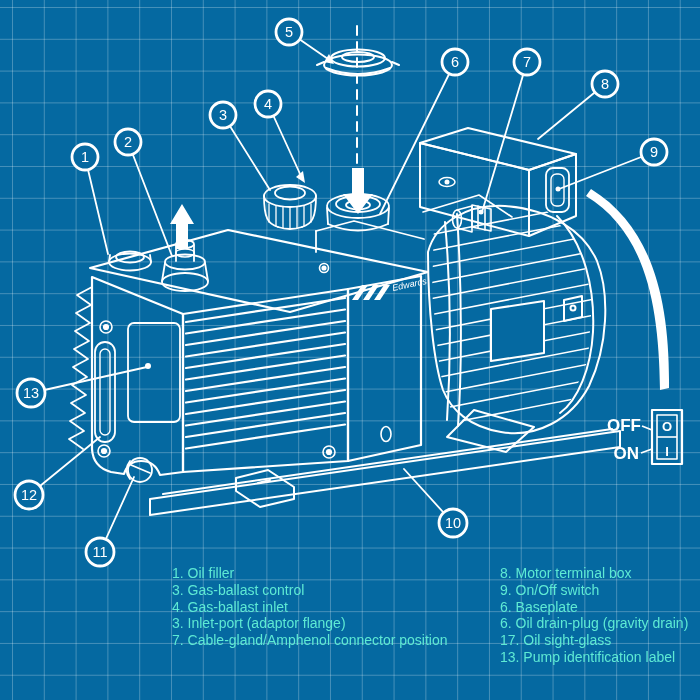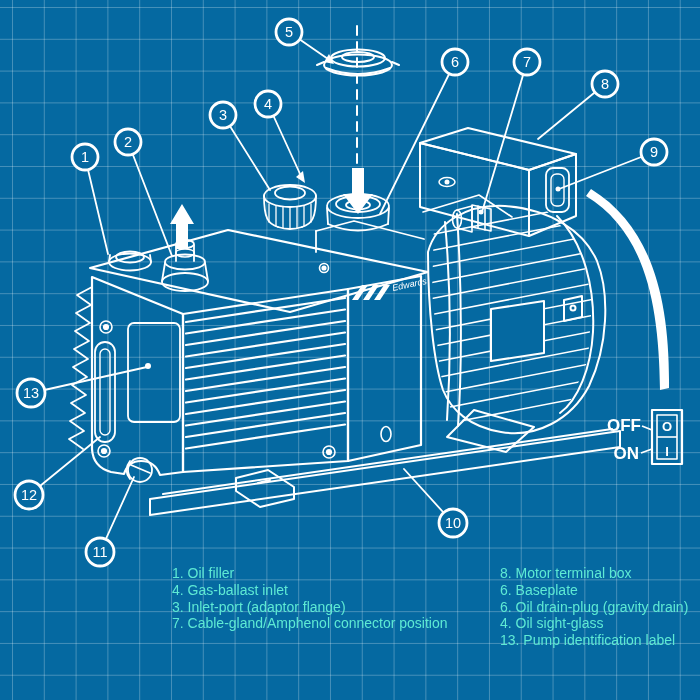--- a/index.html
+++ b/index.html
@@ -268,23 +268,25 @@
       </g>
     <g>
         <circle cx="31" cy="393" r="14" fill="#0569A1" stroke="#fff" stroke-width="2.8"></circle>
         <text class="co-num" x="31" y="398" text-anchor="middle">13</text>
       </g>
   </g>
 </svg>
 
 <div id="legend-left" class="legend-col">
   <div>1. Oil filler</div>
+  <div>3. Gas-ballast control</div>
   <div>4. Gas-ballast inlet</div>
   <div>3. Inlet-port (adaptor flange)</div>
   <div>7. Cable-gland/Amphenol connector position</div>
 </div>
 <div id="legend-right" class="legend-col">
   <div>8. Motor terminal box</div>
+  <div>9. On/Off switch</div>
   <div>6. Baseplate</div>
   <div>6. Oil drain-plug (gravity drain)</div>
-  <div>4. Oil sight-glass</div>
+  <div>17. Oil sight-glass</div>
   <div>13. Pump identification label</div>
 </div>
 
 </body></html>

